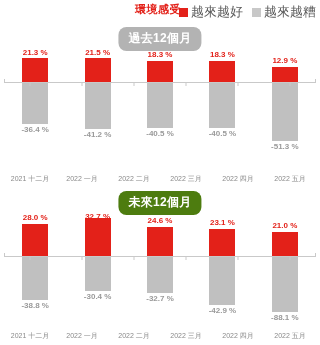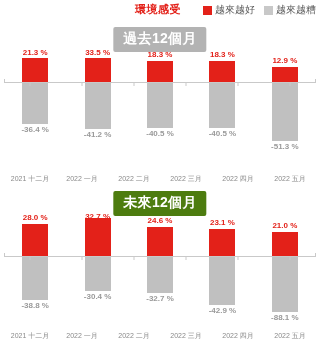--- a/index.html
+++ b/index.html
@@ -51,33 +51,33 @@
     display: flex;
     align-items: center;
     gap: 3px;
   }
   .legend-swatch {
     width: 9px;
     height: 9px;
     display: block;
   }
   .legend-label {
-    font-size: 10px;
+    font-size: 13px;
     color: #5b5b5b;
     white-space: nowrap;
   }
 
   
   .pill {
     position: absolute;
     left: 50%;
     transform: translateX(-50%);
     padding: 3px 10px 4px 10px;
-    border-radius: 2px;
-    font-size: 14px;
+    border-radius: 8px;
+    font-size: 12px;
     font-weight: bold;
     color: #ffffff;
     white-space: nowrap;
     letter-spacing: 0.3px;
   }
   .pill-past { background: #b3b3b3; top: 27px; }
   .pill-next { background: #4d7c0f; top: 191px; }
 
   
   .chart {
@@ -201,21 +201,21 @@
     <div class="plot">
       <div class="cols">
           <div class="col">
             <div class="bar-pos" style="background: rgb(227, 33, 25); height: 24.282px; top: 9.918px;"></div>
             <div class="lbl-pos" style="color: rgb(227, 33, 25); top: 0px;">21.3 %</div>
             <div class="bar-neg" style="background: rgb(192, 192, 192); height: 41.496px; top: 34.2px;"></div>
             <div class="lbl-neg" style="top: 76.696px;">-36.4 %</div>
           </div>
           <div class="col">
             <div class="bar-pos" style="background: rgb(227, 33, 25); height: 24.51px; top: 9.69px;"></div>
-            <div class="lbl-pos" style="color: rgb(227, 33, 25); top: 0px;">33.5 %</div>
+            <div class="lbl-pos" style="color: rgb(227, 33, 25); top: 0px;">21.5 %</div>
             <div class="bar-neg" style="background: rgb(192, 192, 192); height: 46.968px; top: 34.2px;"></div>
             <div class="lbl-neg" style="top: 82.168px;">-41.2 %</div>
           </div>
           <div class="col">
             <div class="bar-pos" style="background: rgb(227, 33, 25); height: 20.862px; top: 13.338px;"></div>
             <div class="lbl-pos" style="color: rgb(227, 33, 25); top: 2.338px;">18.3 %</div>
             <div class="bar-neg" style="background: rgb(192, 192, 192); height: 46.17px; top: 34.2px;"></div>
             <div class="lbl-neg" style="top: 81.37px;">-40.5 %</div>
           </div>
           <div class="col">

